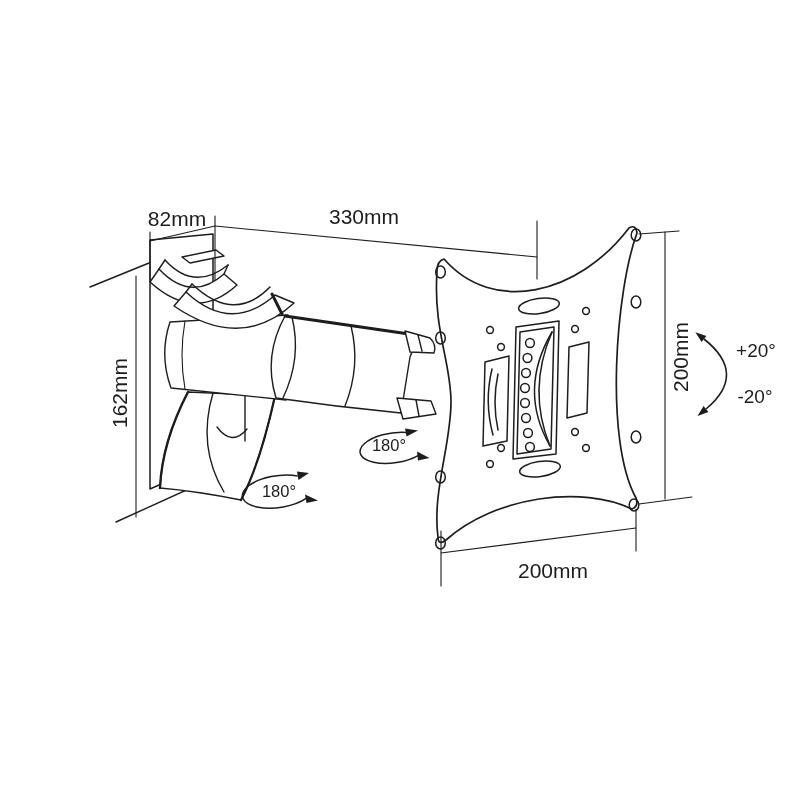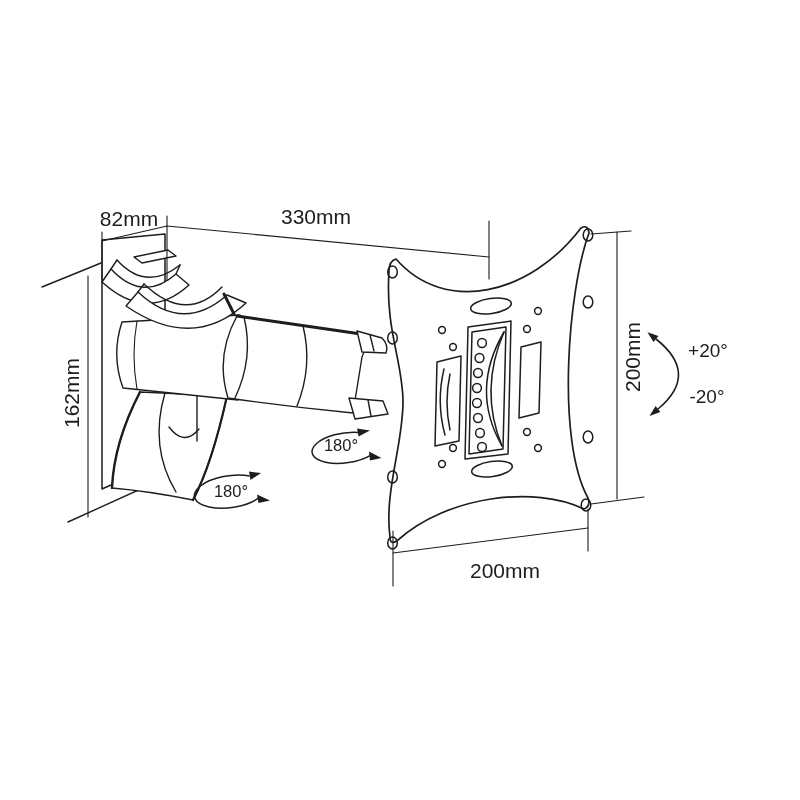--- a/index.html
+++ b/index.html
@@ -1,18 +1,19 @@
 <!DOCTYPE html>
 <html><head>
 <meta charset="utf-8">
 <style>
   html,body{margin:0;padding:0;background:#ffffff;}
   .canvas{
     width:736px;height:800px;background:#ffffff;position:relative;overflow:hidden;
     font-family:"Liberation Sans", sans-serif;
+    margin-left:48px;
   }
   svg{display:block;}
   svg text{
     fill:#1d1d1b;
     font-family:"Liberation Sans", sans-serif;
   }
   .dim-label{font-size:21px;}
   .deg-label{font-size:19px;}
   .rot-label{font-size:16.5px;}
   .ink{stroke:#1d1d1b;}

